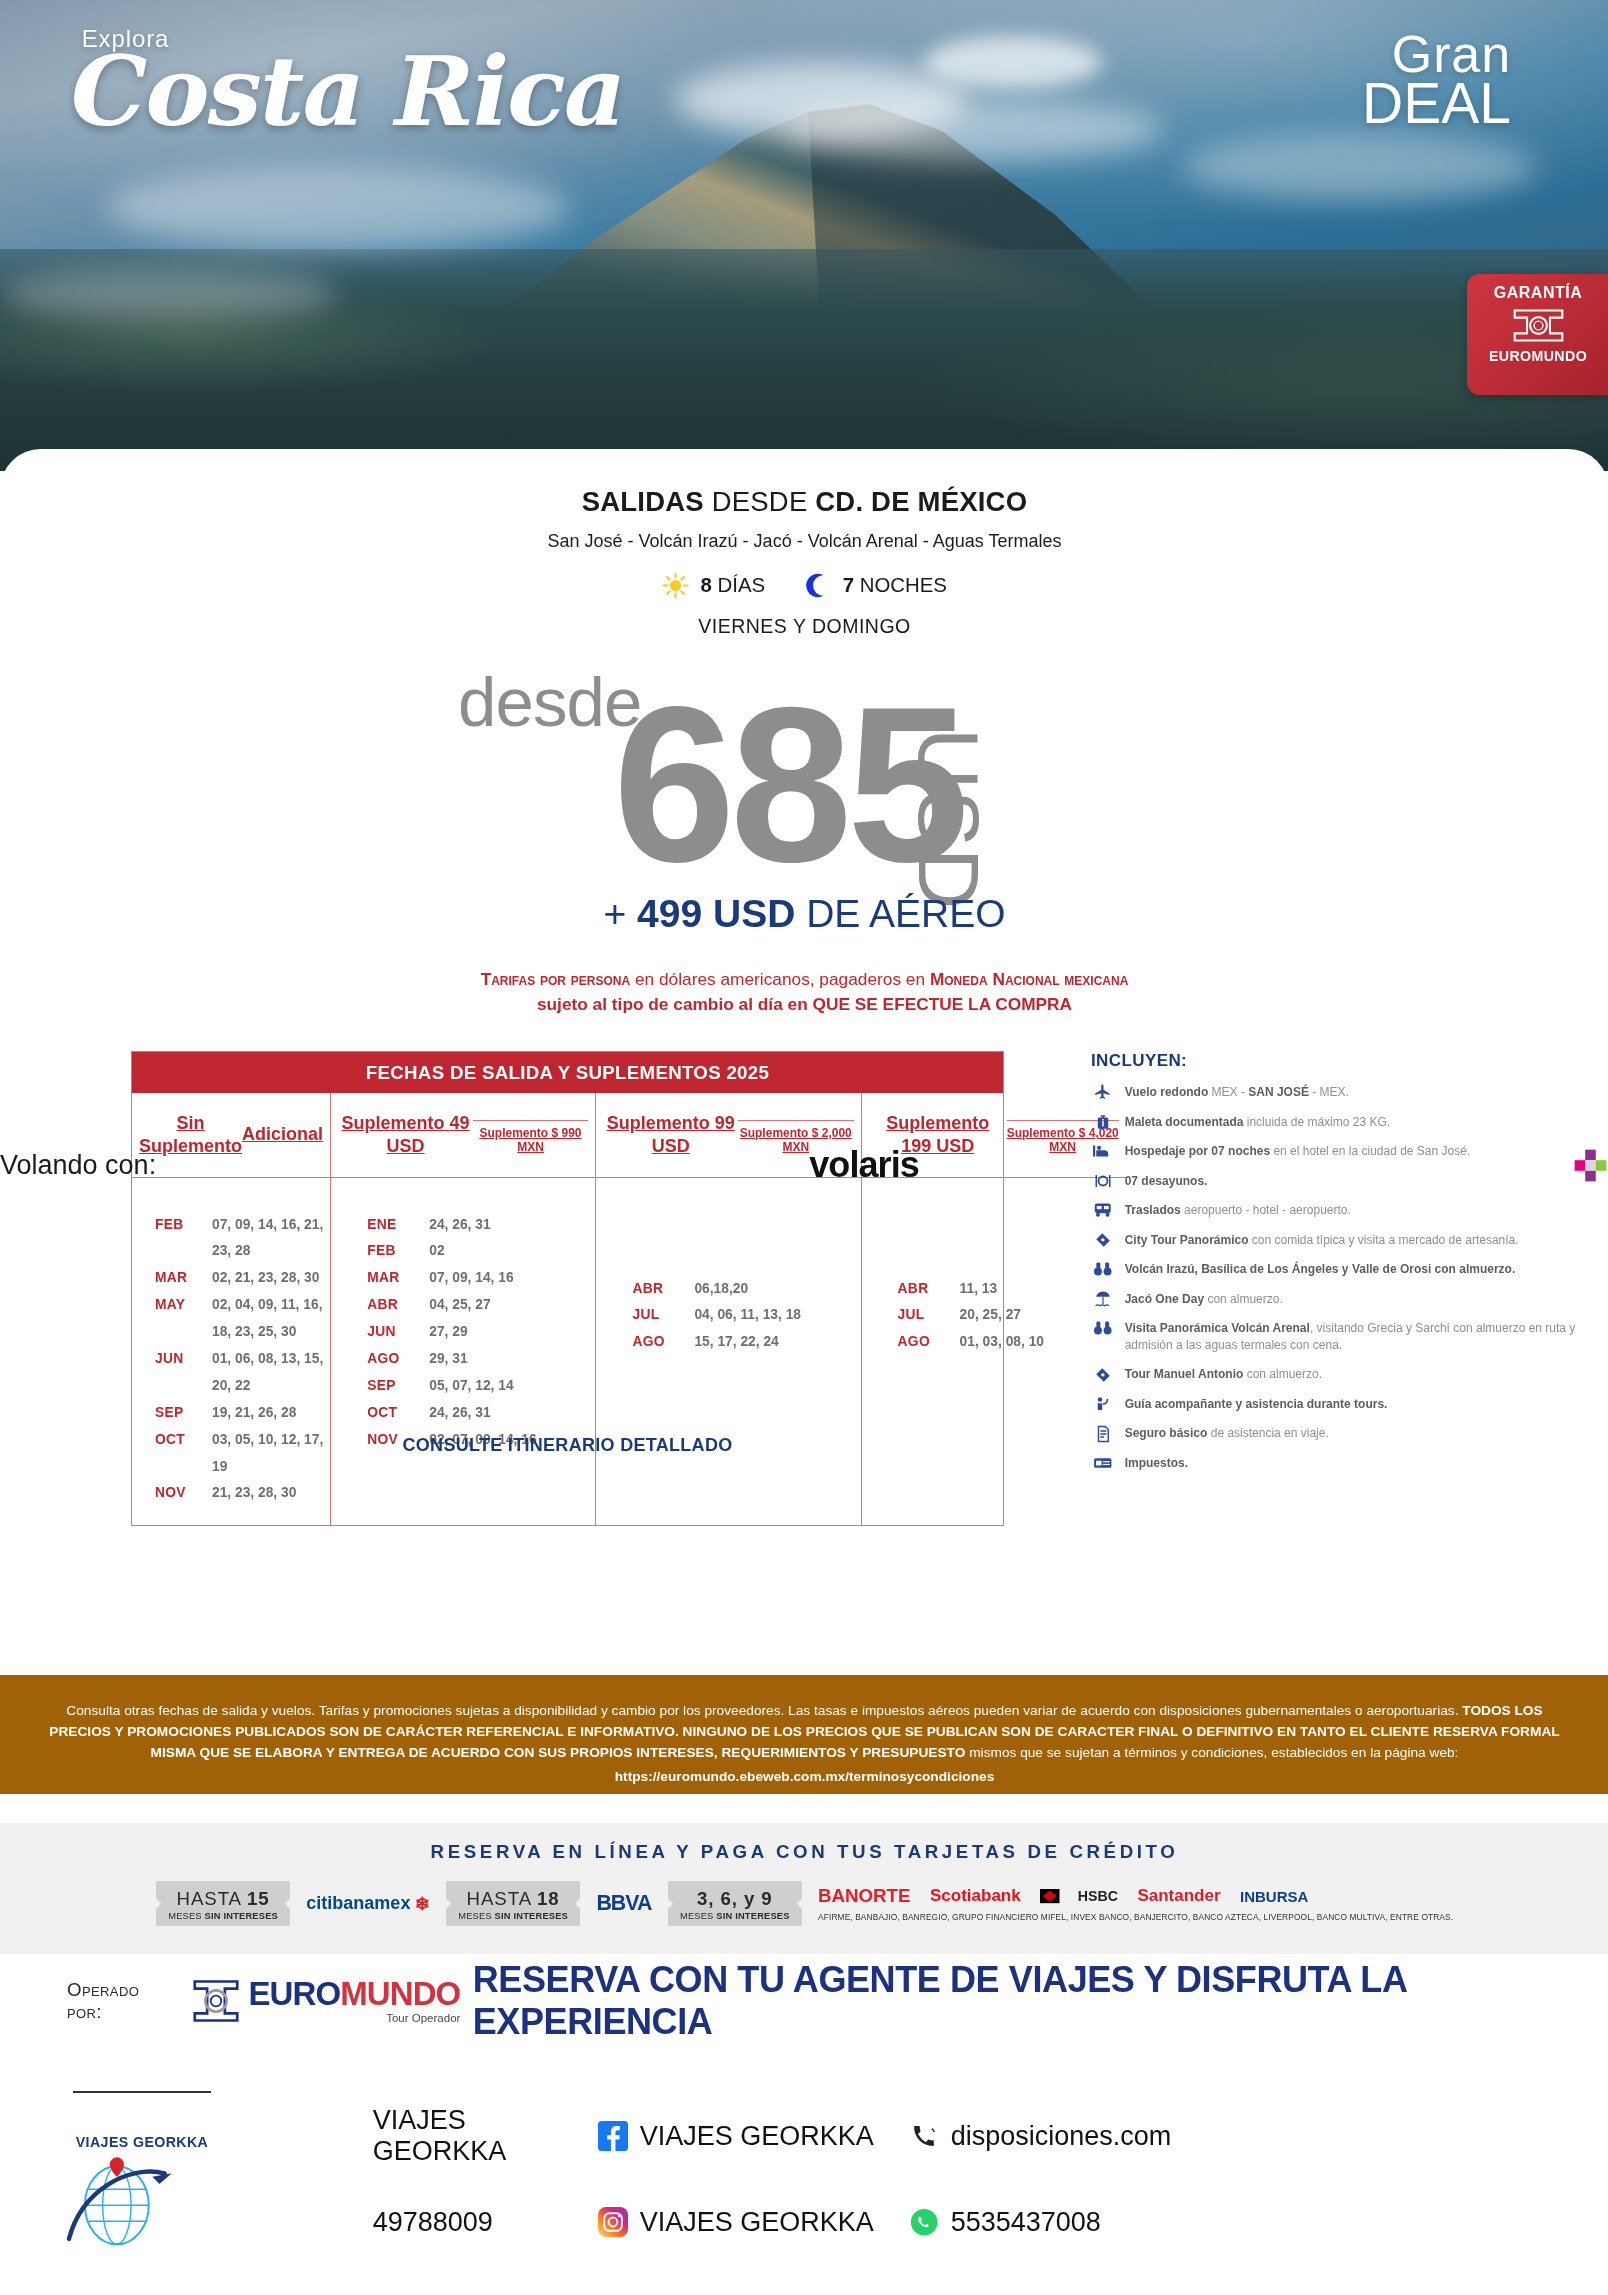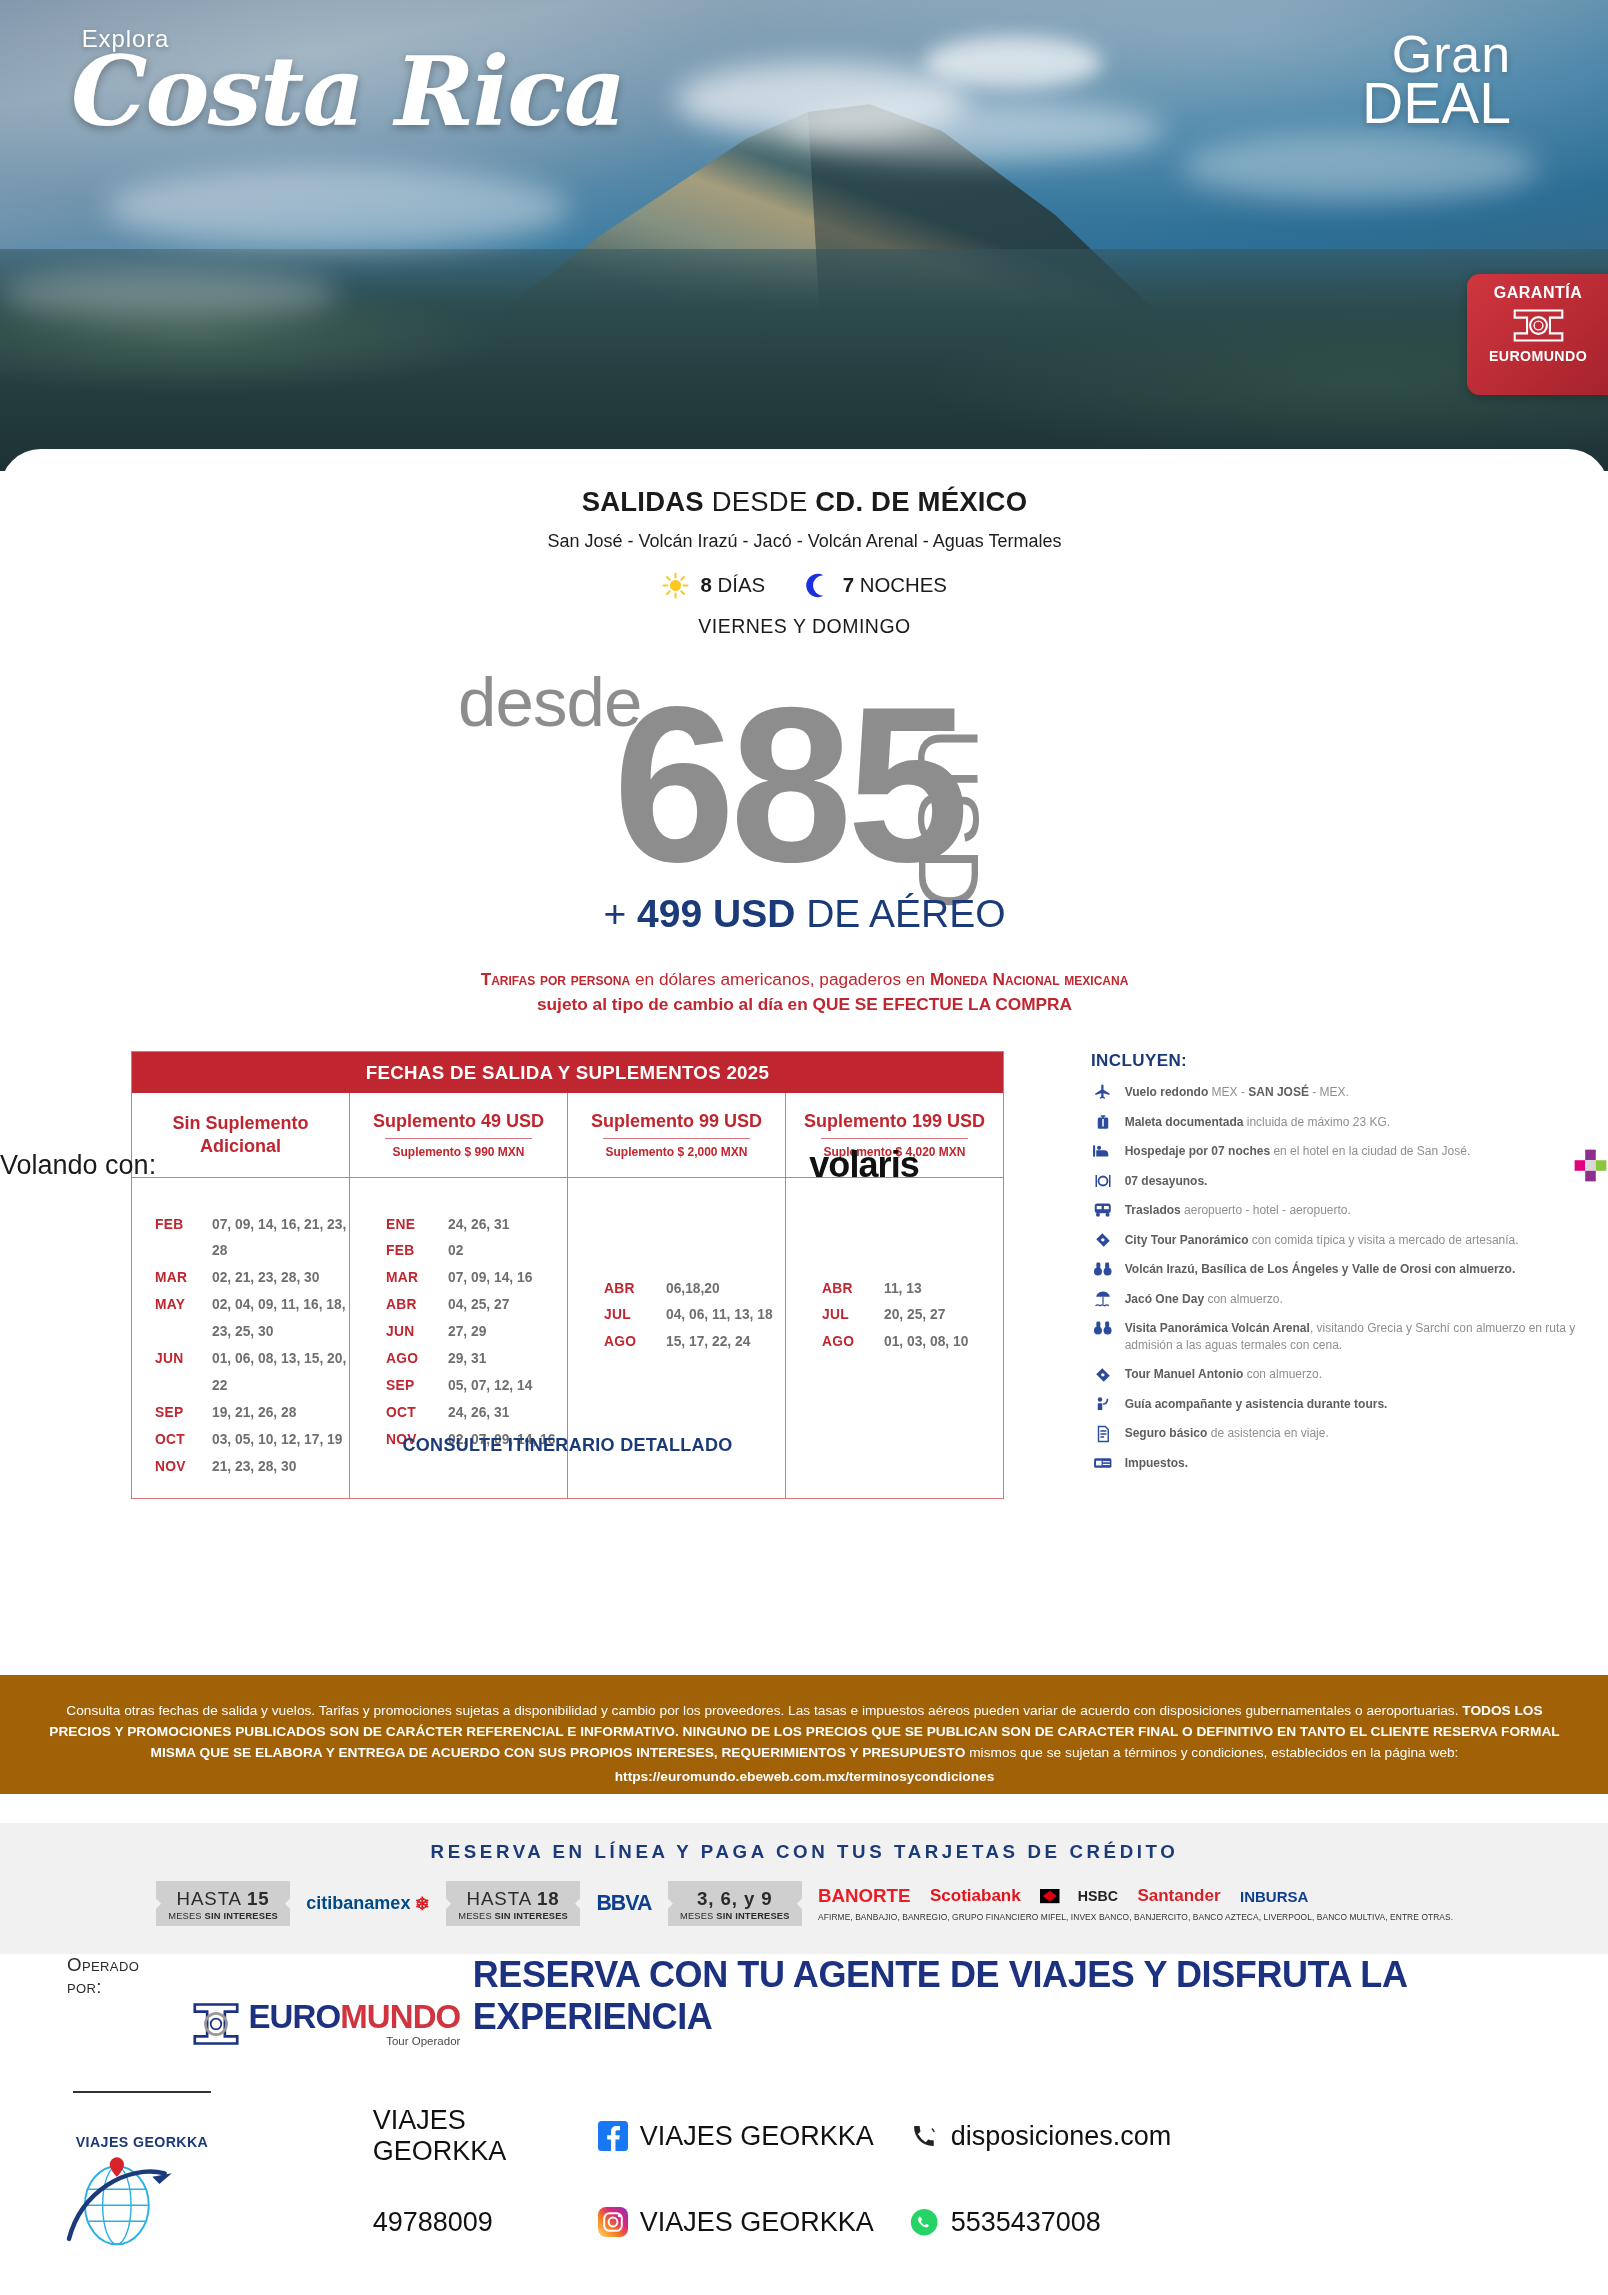--- a/index.html
+++ b/index.html
@@ -180,23 +180,24 @@
   #table-head {
     background:#c0262f; color:#fff; text-align:center;
     font-size: 18.7px; font-weight: 700; letter-spacing: 0.3px;
     padding: 9.8px 0 9px 0;
   }
   #table-cols { display:flex; }
   .tcol { flex: 1 1 0; border-right: 0.9px solid #d7757a; }
   .tcol:last-child { border-right: none; }
   .tcol-head {
     height: 85px;
-    display:flex; flex-direction:column; align-items:center; justify-content:center;
+    display:flex; flex-direction:row; align-items:center; justify-content:center;
     color:#c0262f; text-align:center; padding: 0 7.1px;
     border-bottom: 0.9px solid #d7757a;
+    text-decoration: underline;
   }
   .tcol-head .t1 { font-size: 18px; font-weight: 600; line-height: 1.25; }
   .tcol-head .t1 b { font-weight: 800; }
   .tcol-head .t2 {
     font-size: 12px; font-weight: 600; margin-top: 5.3px; padding-top: 5.3px;
     border-top: 0.9px solid #d7757a; width: 147px;
   }
   .tcol-body { padding: 34px 0 18px 0; min-height: 194px; }
   .drow { display:flex; font-size: 13.8px; line-height: 1.95; padding-left: 23px;}
   .drow .m { color:#c0262f; font-weight: 800; width: 57px; flex: none; letter-spacing:0.3px;}
@@ -268,21 +269,21 @@
   .bank.hsbc { color:#222; font-size: 14.2px; gap: 18px; }
   .bank.santander { color:#d71f27; font-size: 17px; }
   .bank.inbursa { color:#0e3f8c; font-size: 15px; }
   #bank-note { font-size: 8.4px; color:#333; text-align:center; margin-top: 4.4px; letter-spacing:0.1px;}
   #banks-col { display:flex; flex-direction:column; }
   #banks-row { display:flex; align-items:center; gap: 19.5px; }
 
   
   #opbar {
     position:absolute; left:0; top: 1954px; width: 1609px; height: 93px;
-    background:#ffffff; display:flex; padding-left: 67px;
+    background:#ffffff; display:flex; align-items:center; padding-left: 67px;
   }
   #op-label { font-size: 18.7px; color:#2b2b2b; font-variant: small-caps; letter-spacing:0.4px;}
   #op-euro { display:flex; align-items:flex-end; gap: 7.1px; margin-left: 16px; }
   #op-euro .euro-txt { font-size: 33px; font-weight: 800; letter-spacing:-0.9px; line-height:1;}
   #op-euro .euro-txt .e1 { color:#1c3281; }
   #op-euro .euro-txt .e2 { color:#d0353f; }
   #op-sub { font-size: 11.5px; color:#4a4a4a; margin-top: 1.8px; text-align:right;}
   #op-slogan {
     margin-left: 12.4px; font-size: 36px; font-weight: 800; color:#1c3281;
     letter-spacing: -0.4px;

